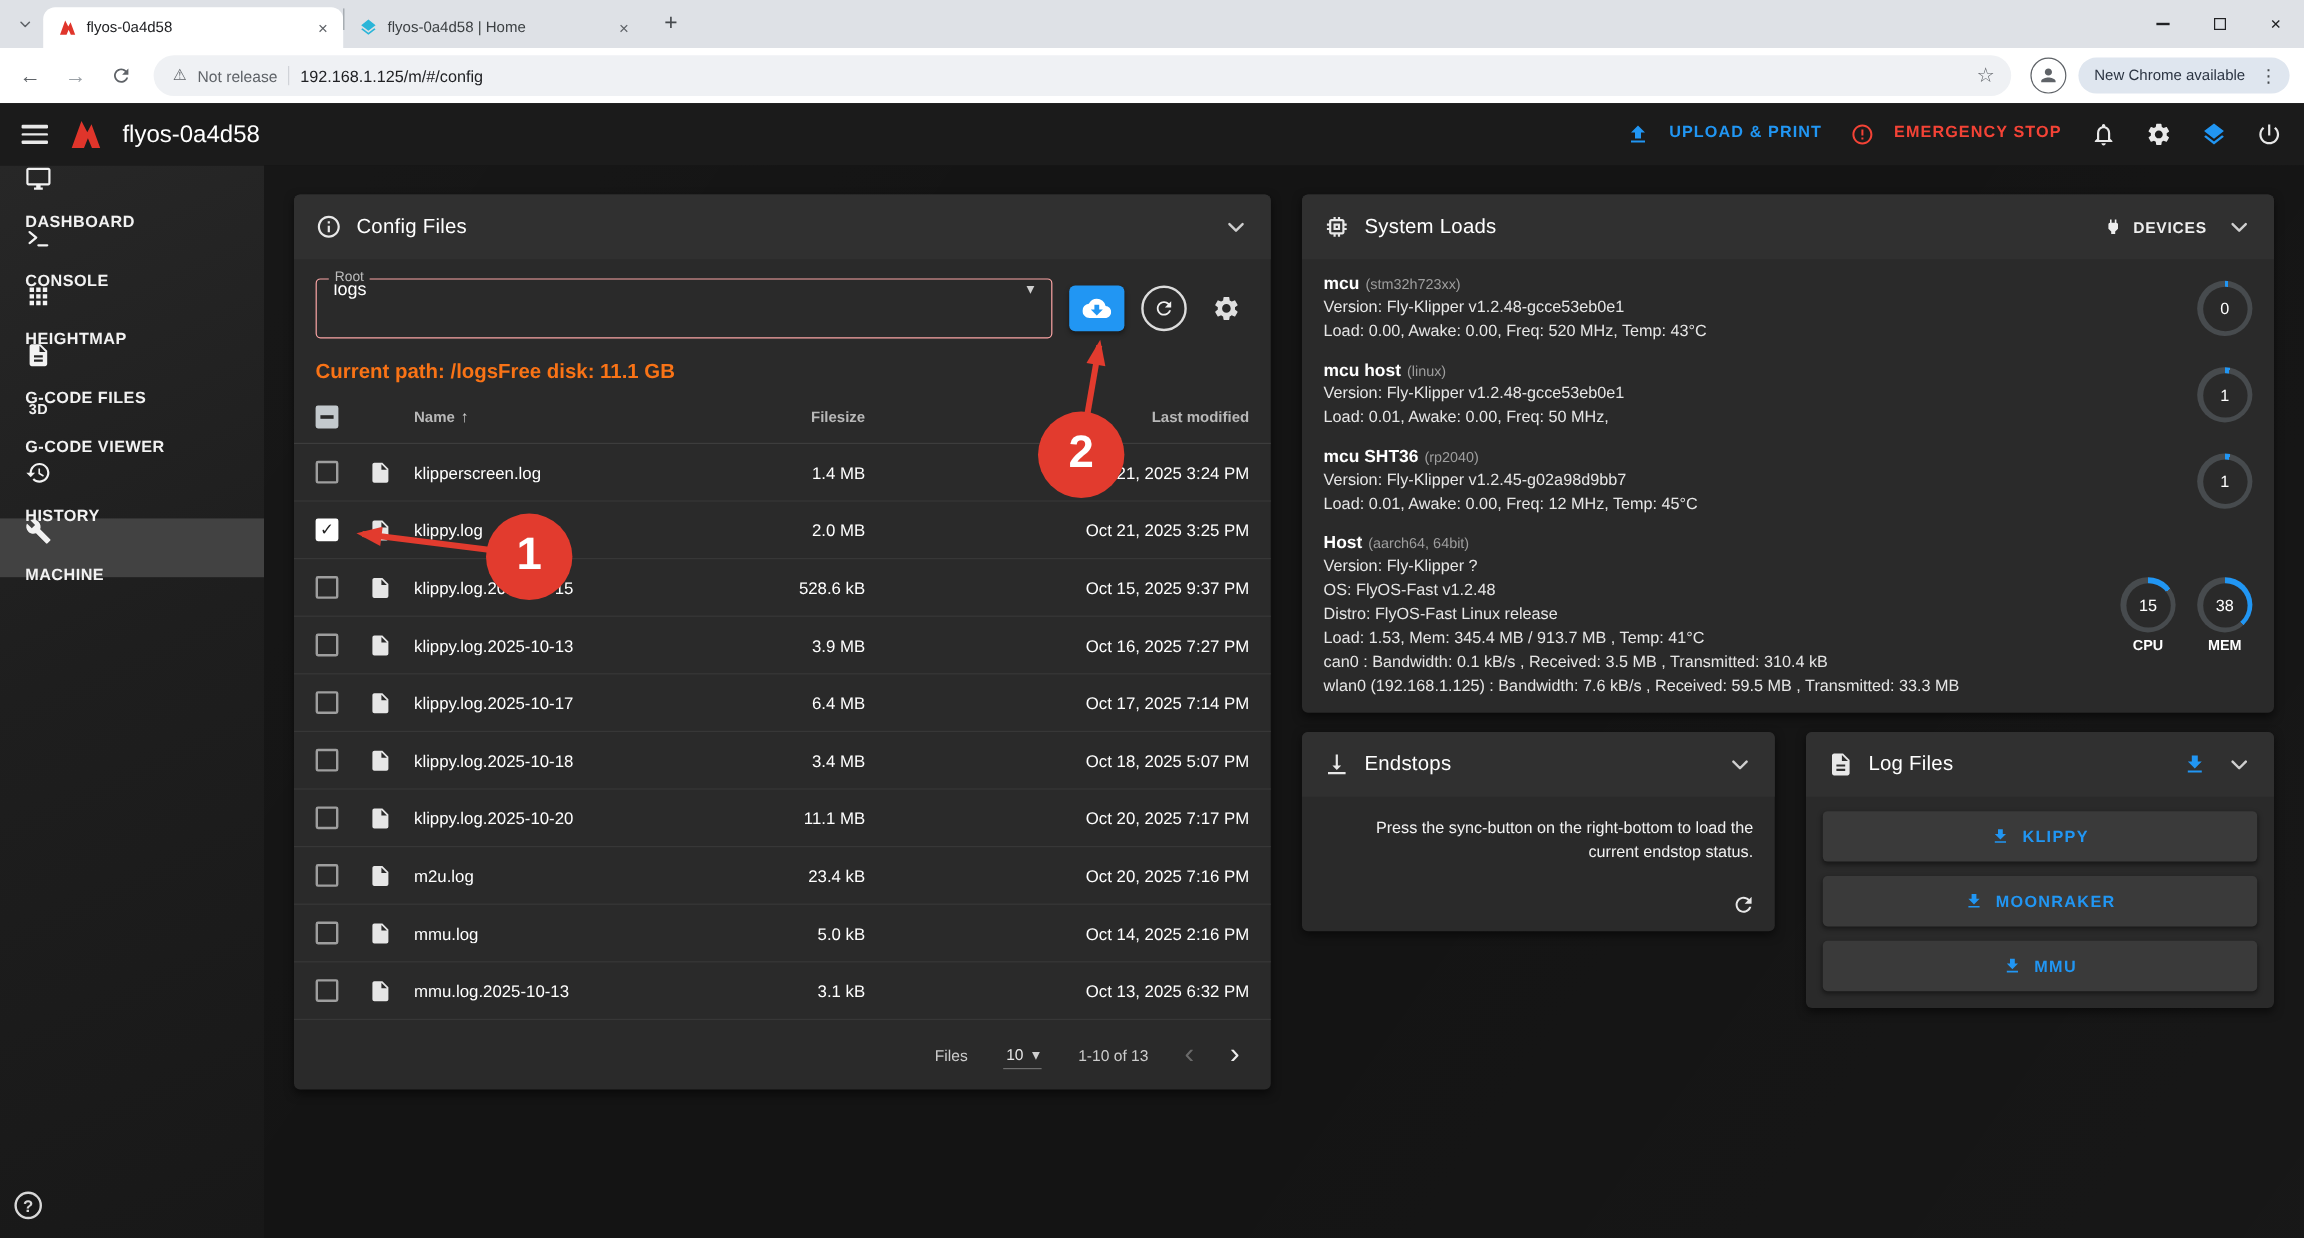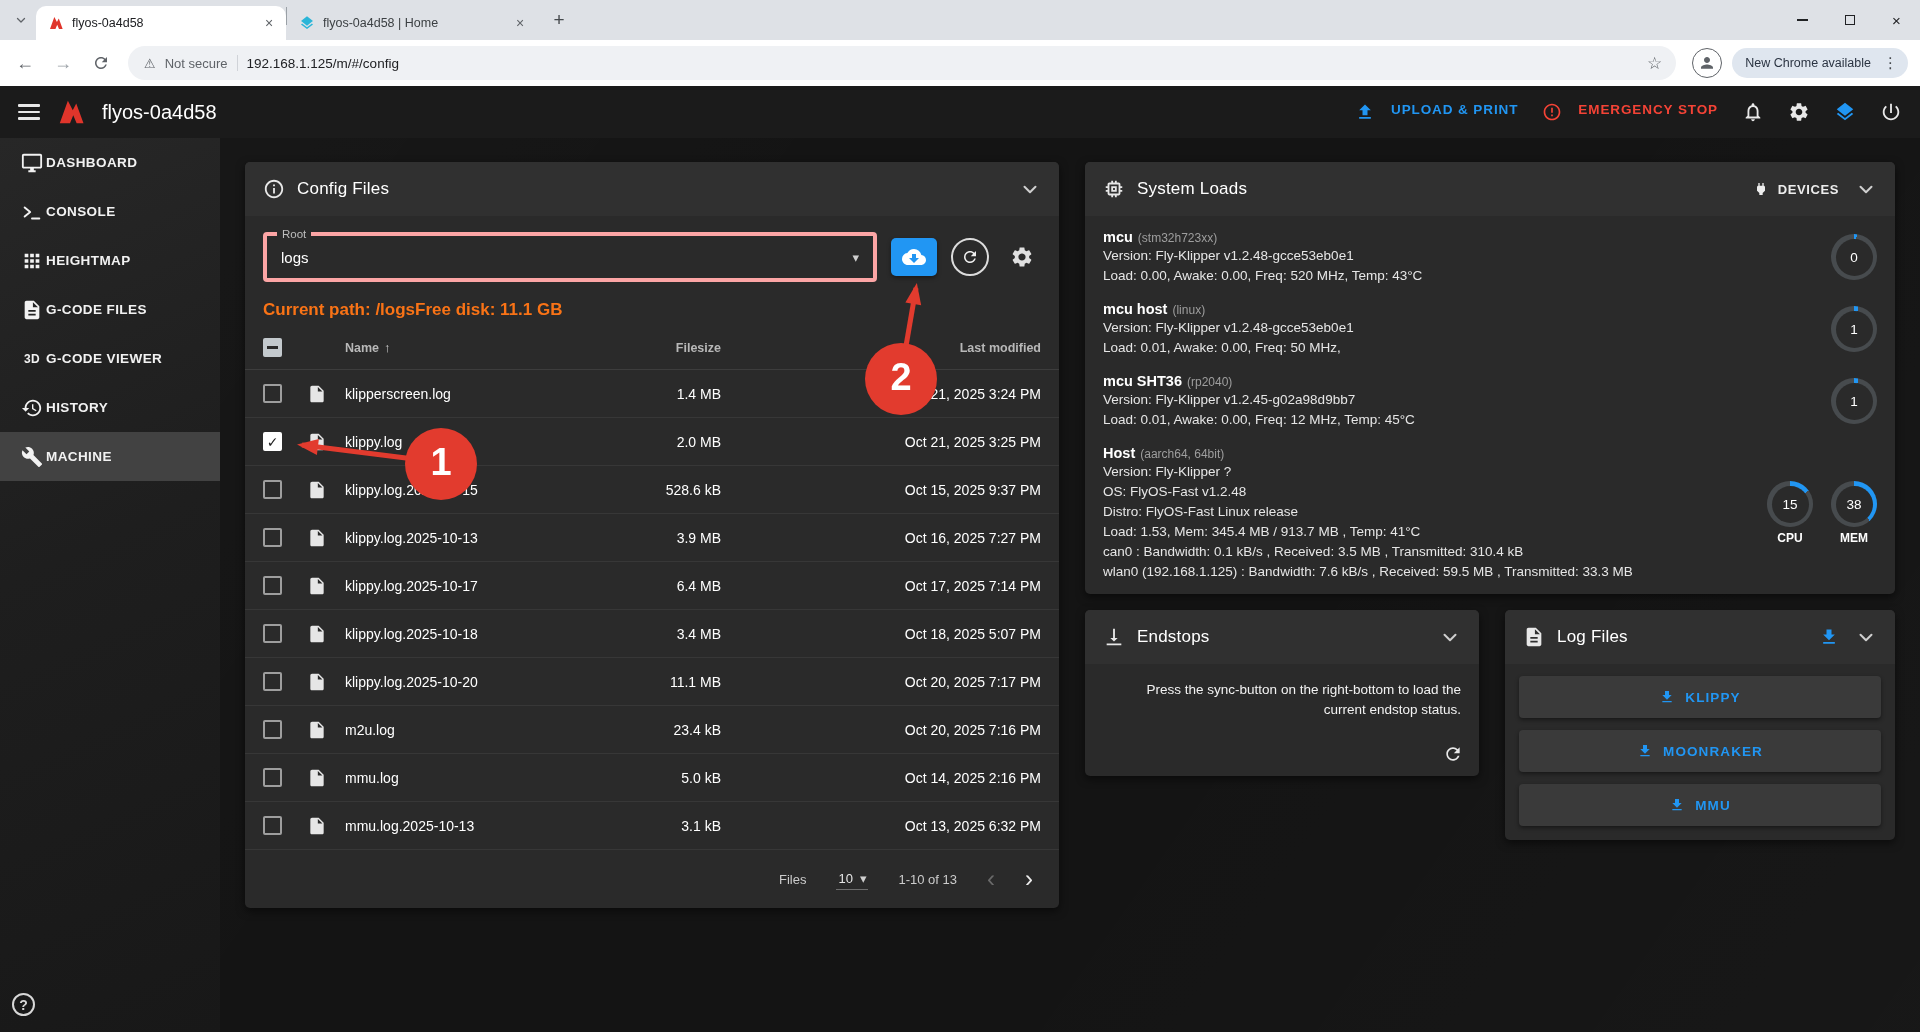--- a/index.html
+++ b/index.html
@@ -49,38 +49,38 @@
   .hbtn.estop { color:#f44336; }
   .icon-btn { display:flex; align-items:center; justify-content:center; color:#e8e8e8; }
   .icon-btn.blue { color:#2196f3; }
 
   
   .app-body { display:flex; height:894px;
     background: linear-gradient(125deg, rgba(255,255,255,0.02) 0%, transparent 35%),
                 linear-gradient(305deg, rgba(255,255,255,0.014) 0%, transparent 40%), #141414; }
   .sidebar { width:220px; flex:none; position:relative;
     background: linear-gradient(155deg,#272727 0%,#1e1e1e 45%,#181818 100%); }
-  .side-item { height:49px; display:flex; align-items:center; gap:3px; padding:0 10px 0 21px; color:#f2f2f2; font-size:13.5px; font-weight:bold; letter-spacing:0.4px; cursor:pointer; }
+  .side-item { height:49px; display:flex; align-items:flex-start; gap:17px; padding:0 10px 0 21px; color:#f2f2f2; font-size:13.5px; font-weight:bold; letter-spacing:0.4px; cursor:pointer;flex-direction:column; }
   .side-item.active { background:#424242; }
   .side-ic { color:#f2f2f2; flex:none; }
   .viewer-3d { width:22px; text-align:center; font-size:12px; font-weight:bold; color:#f2f2f2; flex:none; }
   .help-btn { position:absolute; left:12px; bottom:16px; width:23px; height:23px; border-radius:50%; border:2px solid #d8d8d8; color:#d8d8d8; font-size:14px; font-weight:bold; display:flex; align-items:center; justify-content:center; }
 
   .main { flex:1; padding:24px 25px 0; display:flex; gap:26px; align-items:flex-start; }
   .card { background:#2a2a2a; border-radius:5px; box-shadow:0 3px 8px rgba(0,0,0,0.55); }
   .card-header { height:54px; background:#303030; border-radius:5px 5px 0 0; display:flex; align-items:center; gap:12px; padding:0 18px; }
   .card-title { color:#fff; font-size:17px; font-weight:500; letter-spacing:0.2px; }
   .hdr-ic { color:#e8e8e8; }
   .chev-btn { margin-left:auto; color:#cfcfcf; }
   .chev-btn.tight { margin-left:4px; }
 
   
   .card-config { width:814px; flex:none; }
   .cfg-toolbar { display:flex; align-items:center; gap:14px; padding:16px 18px 6px; }
-  .select-root { flex:1; height:50px; border:4px solid #fca5a5; border-radius:4px; position:relative; display:flex; align-items:center; padding:0 14px; cursor:pointer; }
+  .select-root { flex:1; height:50px; border:1px solid #fca5a5; border-radius:4px; position:relative; display:flex; padding:0 14px; cursor:pointer; }
   .float-label { position:absolute; top:-8px; left:10px; background:#2a2a2a; padding:0 5px; font-size:11.5px; color:#bdbdbd; }
   .select-value { color:#fff; font-size:15px; }
   .select-caret { margin-left:auto; color:#cfcfcf; font-size:13px; }
   .btn-cloud { width:46px; height:38px; border-radius:5px; background:#2196f3; color:#fff; display:flex; align-items:center; justify-content:center; box-shadow:0 2px 4px rgba(0,0,0,0.4); }
   .btn-refresh { width:38px; height:38px; border-radius:50%; border:2px solid #dcdcdc; color:#f0f0f0; display:flex; align-items:center; justify-content:center; }
   .btn-gear { width:38px; height:38px; color:#e0e0e0; display:flex; align-items:center; justify-content:center; }
   .cfg-pathrow { display:flex; justify-content:flex-start; padding:12px 18px 6px; color:#f97316; font-size:17px; font-weight:bold; }
   .tbl-head,.tbl-row { display:flex; align-items:center; padding:0 18px; }
   .tbl-head { height:44px; color:#b8b8b8; font-size:12.5px; font-weight:bold; border-bottom:1px solid #3d3d3d; }
   .tbl-row { height:48px; border-bottom:1px solid #373737; color:#fff; font-size:14px; cursor:pointer; }
@@ -202,21 +202,21 @@
 <div class="chrome-addr">
   <div class="nav-btn">←</div>
   <div class="nav-btn dim">→</div>
   <div class="nav-btn">
       <svg class="ic s18" viewBox="0 0 24 24">
         <use href="#i-refresh"></use>
       </svg>
     </div>
   <div class="url-pill">
     <span class="warn-glyph">⚠</span>
-    <span class="sec-label">Not secure</span>
+    <span class="sec-label">Not release</span>
     <span class="pill-div"></span>
     <span class="url-text">192.168.1.125/m/#/config</span>
     <span class="star-glyph">☆</span>
   </div>
   <div class="avatar-btn">
       <svg class="ic s18" viewBox="0 0 24 24">
         <use href="#i-person"></use>
       </svg>
     </div>
   <div class="update-pill">

